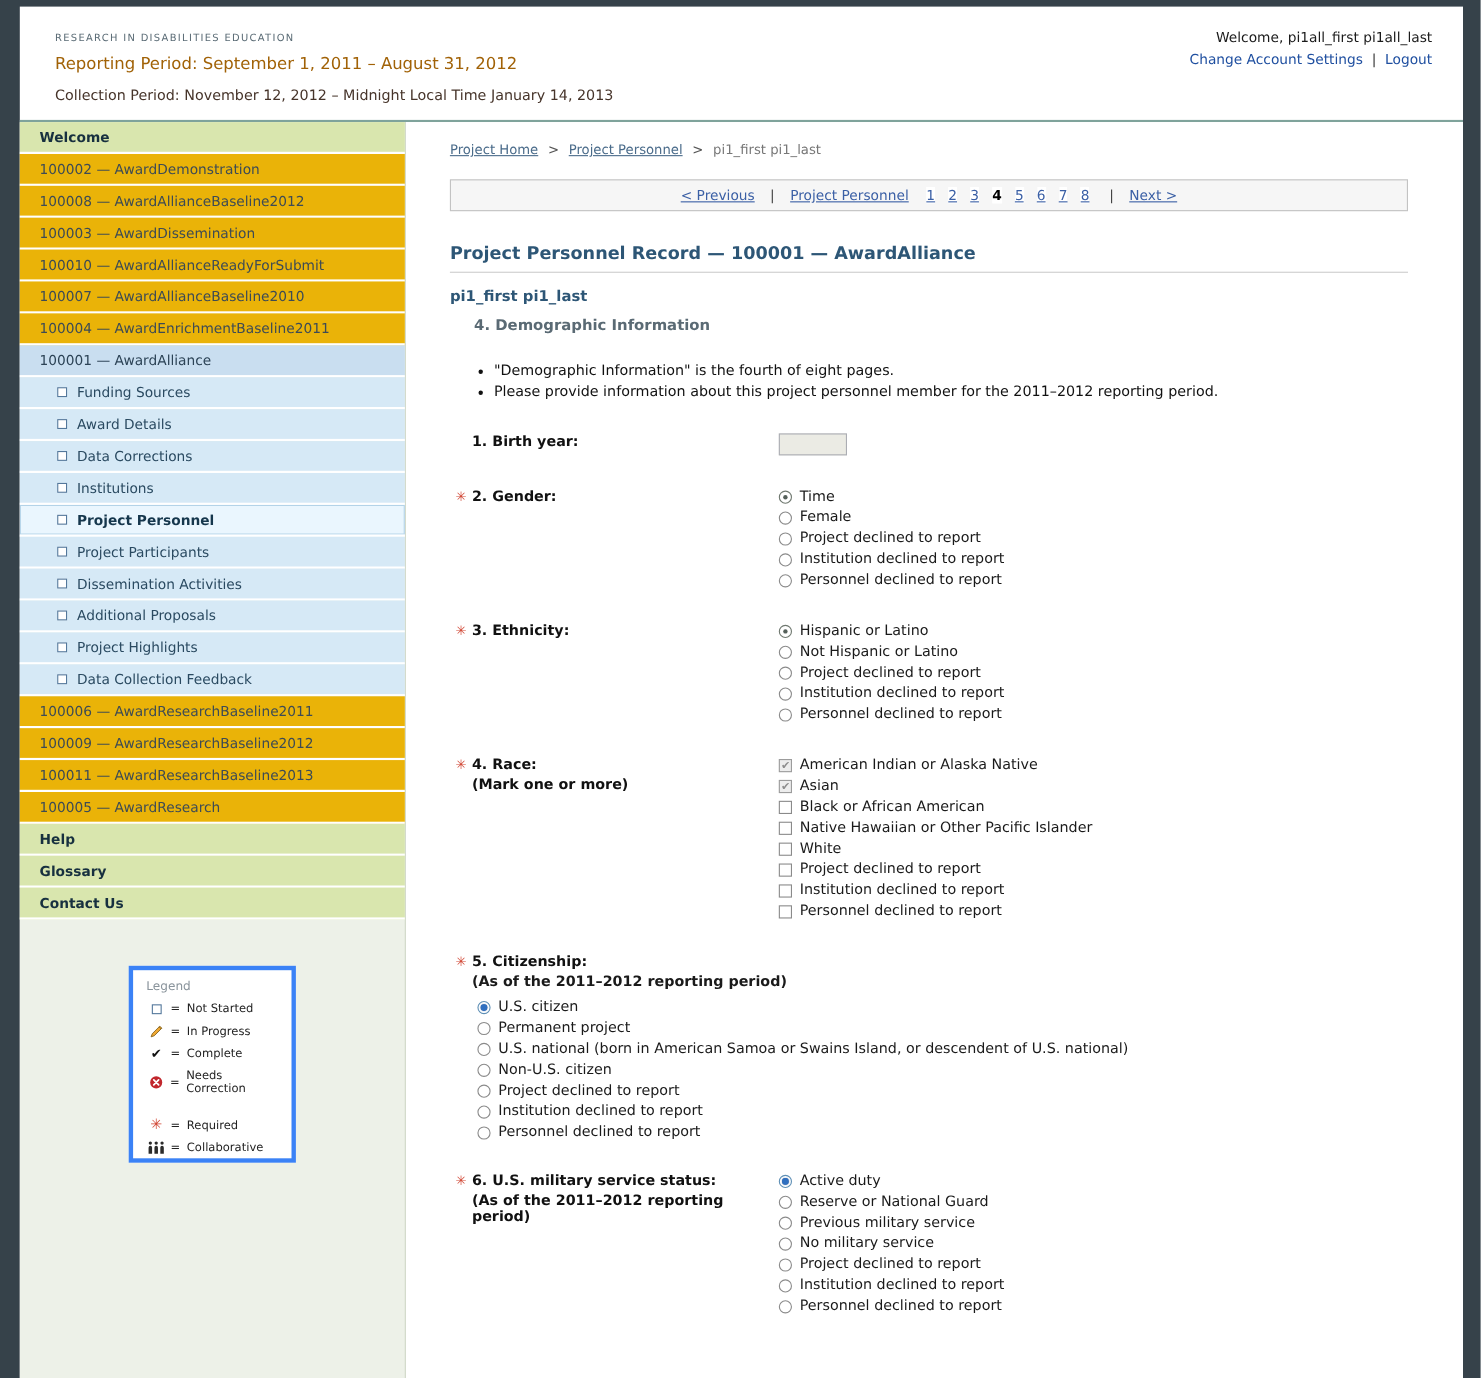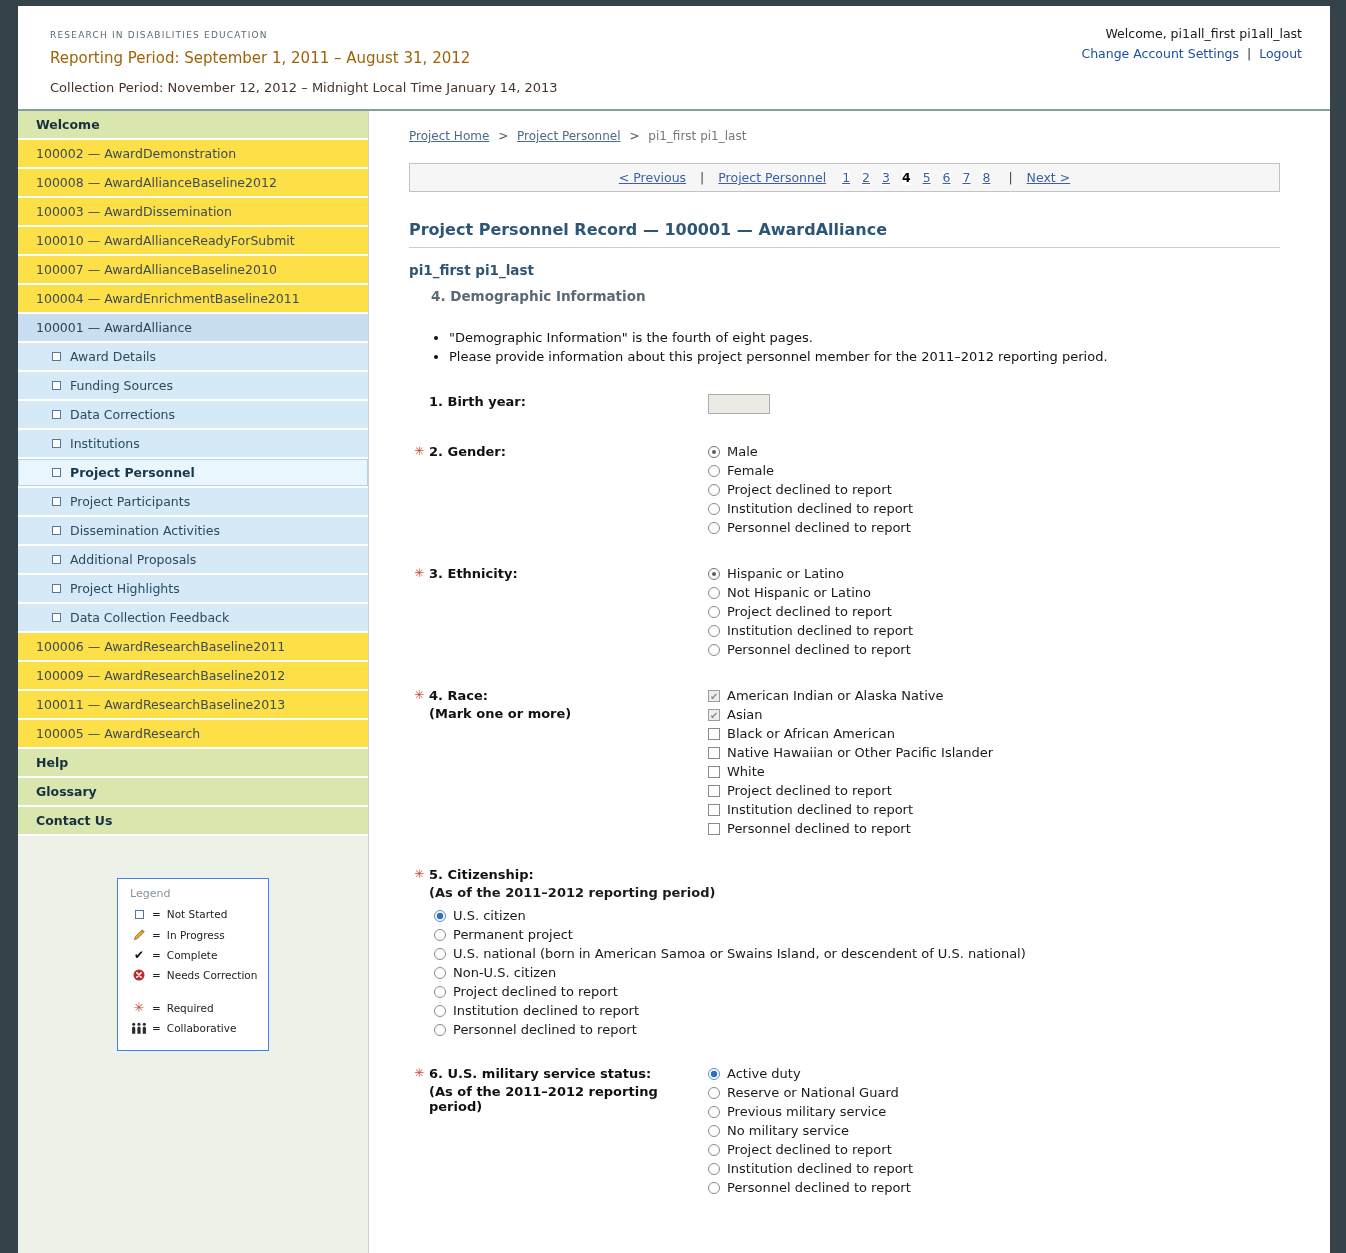--- a/index.html
+++ b/index.html
@@ -24,32 +24,32 @@
 
   
   .content-wrap { display: flex; border-top: 2px solid #7fa39b; align-items: stretch; min-height: 1110px; }
   .sidebar { width: 351px; flex: 0 0 351px; background: #edf1e8; border-right: 1px solid #cdd4c4; }
   .main { flex: 1; background: #fff; padding: 18px 50px 30px 40px; font-size: 13px; }
 
   
   .nav-item { display: flex; align-items: center; padding: 6px 8px 6px 18px; font-size: 12.5px;
               border-bottom: 2px solid #fff; cursor: pointer; }
   .nav-item.green { background: #d9e6ae; font-weight: bold; color: #17303f; }
-  .nav-item.pink  { background: #fde047; color: #3d4b55; }
+  .nav-item.pink  { background: #eab308; color: #3d4b55; }
   .nav-item.blue  { background: #c9def0; color: #2c4356; }
   .nav-item.sub   { background: #d6e9f6; color: #2a4a61; padding-left: 34px; }
   .nav-item.sub.selected { background: #eaf6fe; font-weight: bold; color: #16374d;
                            box-shadow: inset 0 0 0 1px #b3d3e8; }
   .nav-icon { display: none; }
   .nav-item.sub .nav-icon { display: inline-block; width: 9px; height: 9px; border: 1px solid #54789c;
                             background: #fff; margin-right: 9px; flex: 0 0 auto; }
 
   
-  .legend { width: 152px; margin: 42px auto 0; background: #fff; border: 1px solid #3b82f6;
-            padding: 8px 8px 16px 12px; }
+  .legend { width: 152px; margin: 42px auto 0; background: #fff; border: 4px solid #3b82f6;
+            padding: 8px 8px 4px 12px; }
   .legend-title { font-size: 11px; color: #8a949c; margin-bottom: 8px; }
   .legend-row { display: flex; align-items: center; font-size: 10.5px; color: #222; margin-top: 8px; }
   .legend-row.gap { margin-top: 20px; }
   .lg-icon { width: 18px; display: flex; justify-content: center; align-items: center; }
   .lg-eq { margin: 0 6px 0 4px; }
   .lg-square { width: 9px; height: 9px; border: 1px solid #54789c; background: #fff; display: inline-block; }
   .lg-check { font-size: 12px; color: #111; line-height: 12px; }
   .lg-star { color: #d14836; font-size: 13px; line-height: 13px; }
 
   
@@ -160,26 +160,26 @@
             <span class="nav-label">100004 — AwardEnrichmentBaseline2011</span>
           </div>
 
           <div class="nav-item blue">
 
             <span class="nav-label">100001 — AwardAlliance</span>
           </div>
 
           <div class="nav-item sub">
             <span class="nav-icon"></span>
+            <span class="nav-label">Funding Sources</span>
+          </div>
+
+          <div class="nav-item sub">
+            <span class="nav-icon"></span>
             <span class="nav-label">Award Details</span>
-          </div>
-
-          <div class="nav-item sub">
-            <span class="nav-icon"></span>
-            <span class="nav-label">Funding Sources</span>
           </div>
 
           <div class="nav-item sub">
             <span class="nav-icon"></span>
             <span class="nav-label">Data Corrections</span>
           </div>
 
           <div class="nav-item sub">
             <span class="nav-icon"></span>
             <span class="nav-label">Institutions</span>
@@ -387,21 +387,21 @@
 
         <div class="q-row">
           <div class="q-label">
             <span class="req">✳</span>
             <span>2. Gender:</span>
           </div>
           <div class="opt-list">
 
               <label class="opt checked-gray">
                 <span class="ctl radio"></span>
-                <span>Male</span>
+                <span>Time</span>
               </label>
 
               <label class="opt">
                 <span class="ctl radio"></span>
                 <span>Female</span>
               </label>
 
               <label class="opt">
                 <span class="ctl radio"></span>
                 <span>Project declined to report</span>

